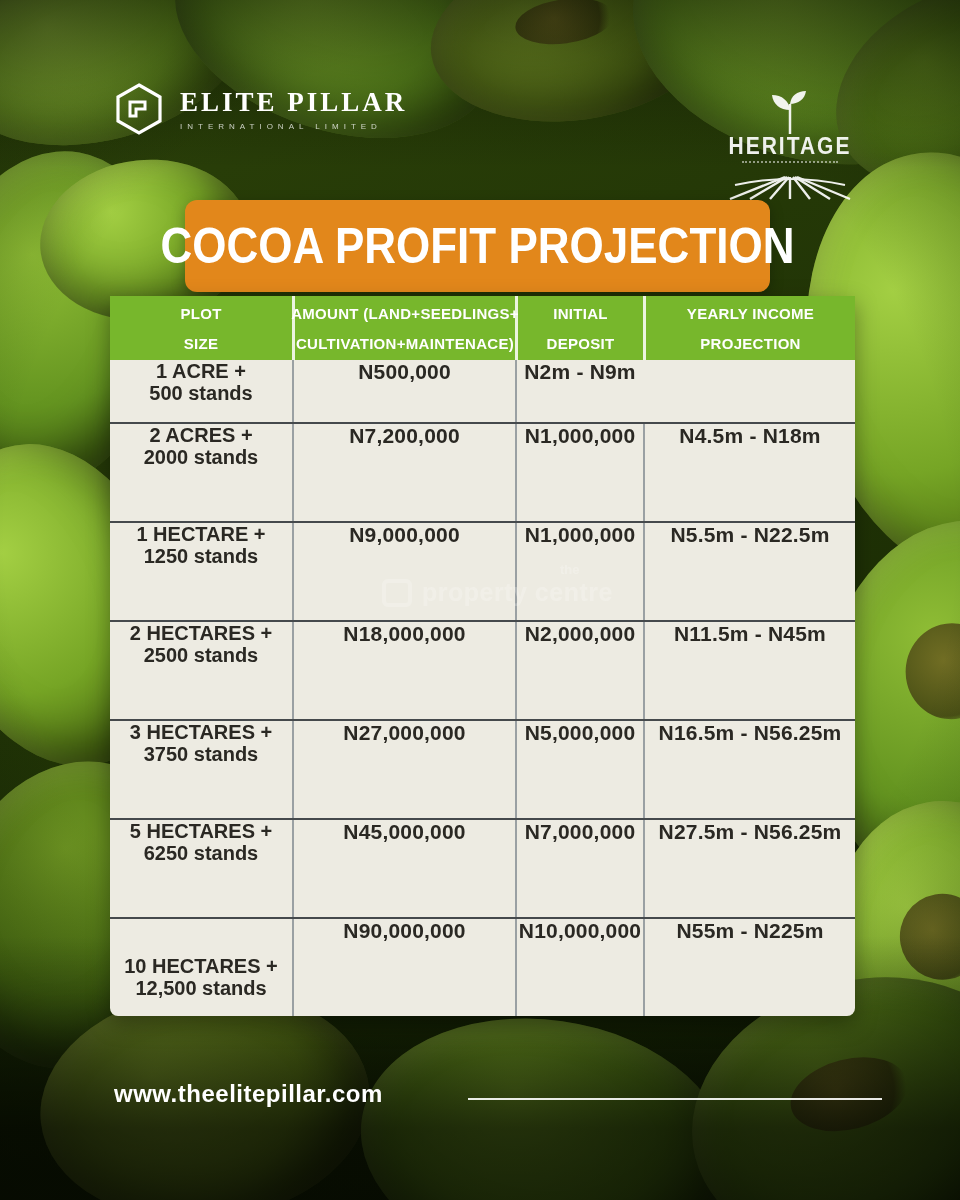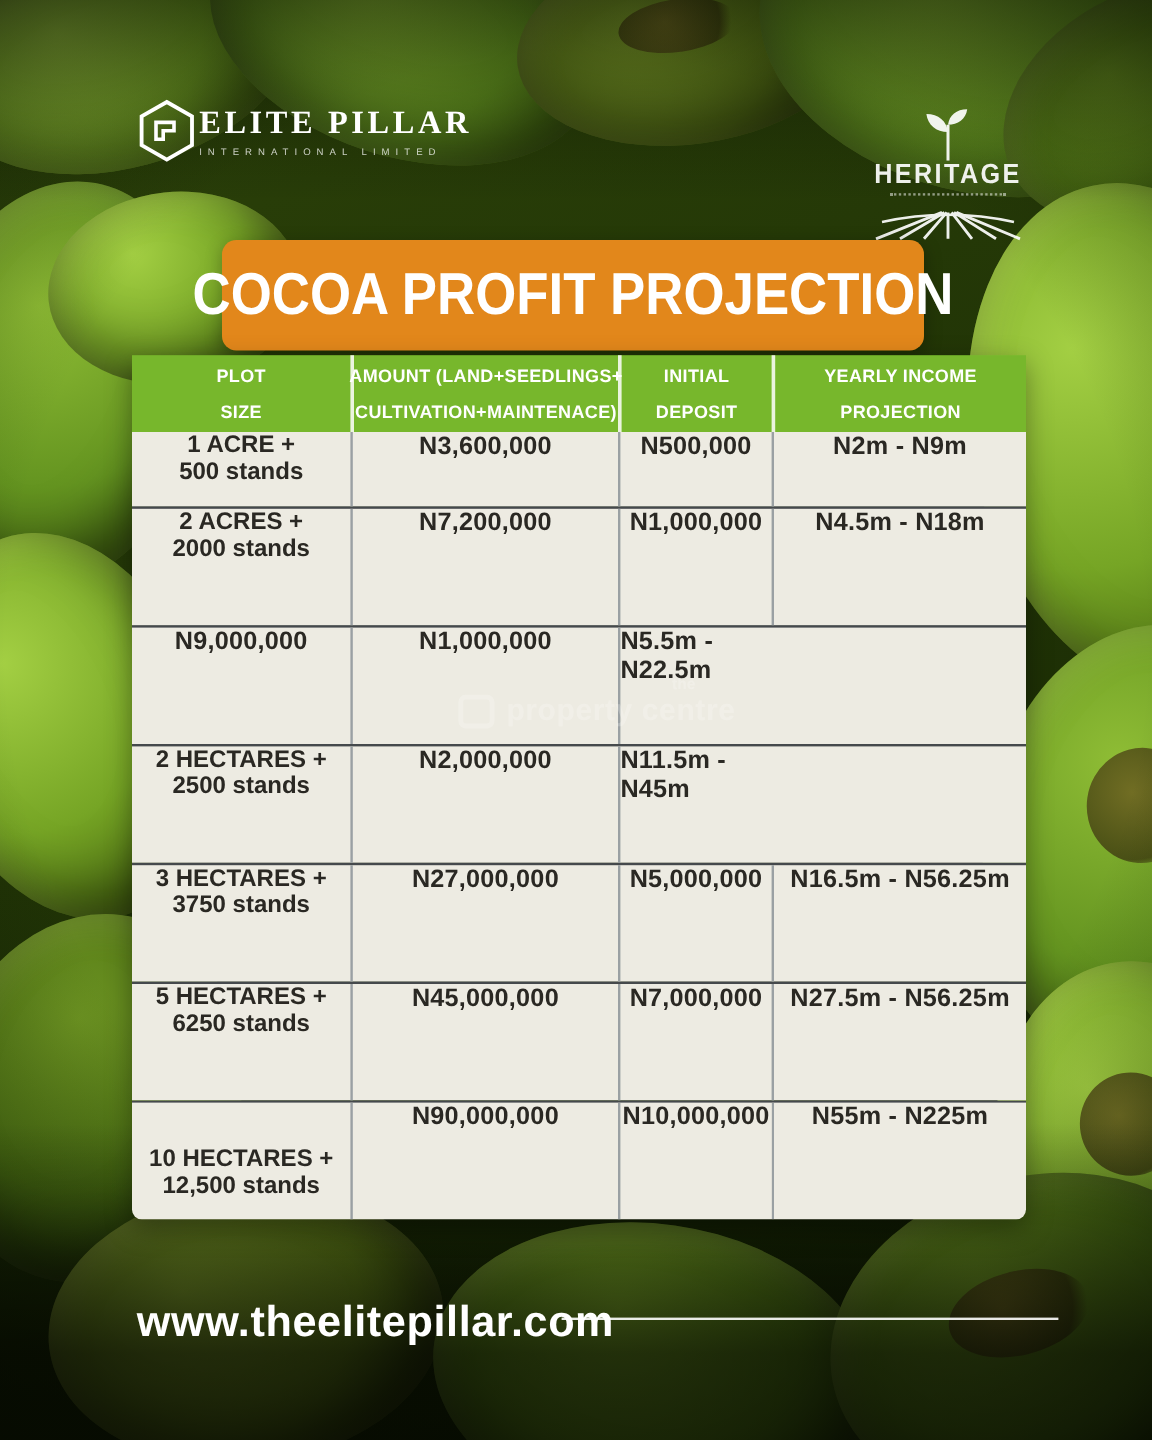--- a/index.html
+++ b/index.html
@@ -19,21 +19,21 @@
   .pod.olive{ background:radial-gradient(circle at 35% 35%, #7e9c2a, #5a7517 55%, #31430b 90%); }
   .pod.spot::after{ content:""; position:absolute; left:30%; top:28%; width:34%; height:26%;
          border-radius:50%; background:radial-gradient(circle at 40% 40%, #6b5b20, #3e3a10 70%, transparent 85%); opacity:.8; }
 
   .vignette { position:absolute; inset:0; pointer-events:none;
       background:
         linear-gradient(to bottom, rgba(5,10,0,.5), rgba(5,10,0,0) 14%, rgba(5,10,0,0) 78%, rgba(0,0,0,.62) 94%),
         radial-gradient(ellipse 90% 75% at 50% 45%, rgba(0,0,0,0) 55%, rgba(8,16,0,.55) 100%); }
 
   
-  .elite-logo { position:absolute; left:112px; top:82px; display:flex; align-items:center; color:#fff; }
+  .elite-logo { position:absolute; left:112px; top:82px; display:flex; align-items:center; gap:14px; color:#fff; }
   .elite-text .name { font-family:"Liberation Serif", serif; font-size:27px; letter-spacing:3px; font-weight:700; }
   .elite-text .sub  { font-size:8px; letter-spacing:5px; opacity:.75; margin-top:4px; }
 
   .heritage-logo { position:absolute; left:700px; top:90px; width:180px; text-align:center; color:#fff; opacity:.92; }
   .heritage-logo .name { font-size:21px; font-weight:700; letter-spacing:2px; transform:scaleY(1.1); }
   .heritage-logo .subrule { width:96px; margin:3px auto 2px; border-bottom:2px dotted rgba(255,255,255,.55); }
 
   
   .banner { position:absolute; left:185px; top:200px; width:585px; height:92px;
             background:#e2871b; border-radius:12px; display:flex; align-items:center; justify-content:center;
@@ -66,21 +66,21 @@
   .cell .size-l1, .cell .size-l2 { font-size:20px; font-weight:700; line-height:1.1; }
 
   
   .watermark { position:absolute; left:382px; top:578px; display:flex; align-items:center; gap:10px;
                color:#fff; opacity:.22; pointer-events:none; }
   .wm-ico { width:30px; height:28px; border:4px solid #fff; border-radius:6px; }
   .wm-text { font-size:25px; font-weight:700; letter-spacing:.5px; }
   .wm-the { position:absolute; left:178px; top:-16px; font-size:13px; font-weight:700; }
 
   
-  .footer-site { position:absolute; left:114px; top:1080px; color:#fff; font-size:36px; font-weight:800; letter-spacing:.5px; }
+  .footer-site { position:absolute; left:114px; top:1080px; color:#fff; font-size:24px; font-weight:800; letter-spacing:.5px; }
   .footer-rule { position:absolute; left:468px; top:1098px; width:414px; height:2px; background:rgba(255,255,255,.9); }
 </style>
 </head>
 <body>
 
 <div class="page">
 
   <div class="pods">
     <div class="pod" style="left:-50px; top:-40px;  width:300px; height:180px; transform:rotate(-15deg);"></div>
     <div class="pod mid" style="left:170px; top:-70px;  width:330px; height:200px; transform:rotate(18deg);"></div>
@@ -148,23 +148,20 @@
         <span>PROJECTION</span>
       </div>
     </div>
 
     <div class="trow tbody-row row-sm">
       <div class="cell">
         <span class="size-l1">1 ACRE +</span>
         <span class="size-l2">500 stands</span>
       </div>
       <div class="cell">
-          <span class="num">N3,600,000</span>
-        </div>
-      <div class="cell">
           <span class="num">N500,000</span>
         </div>
       <div class="cell">
           <span class="num">N2m - N9m</span>
         </div>
     </div>
 
     <div class="trow tbody-row row-lg">
       <div class="cell">
         <span class="size-l1">2 ACRES +</span>
@@ -176,35 +173,42 @@
       <div class="cell">
           <span class="num">N1,000,000</span>
         </div>
       <div class="cell">
           <span class="num">N4.5m - N18m</span>
         </div>
     </div>
 
     <div class="trow tbody-row row-lg">
       <div class="cell">
+        <span class="size-l1">1 HECTARE +</span>
+        <span class="size-l2">1250 stands</span>
+      </div>
+      <div class="cell">
           <span class="num">N9,000,000</span>
         </div>
       <div class="cell">
           <span class="num">N1,000,000</span>
         </div>
       <div class="cell">
           <span class="num">N5.5m - N22.5m</span>
         </div>
     </div>
 
     <div class="trow tbody-row row-lg">
       <div class="cell">
         <span class="size-l1">2 HECTARES +</span>
         <span class="size-l2">2500 stands</span>
       </div>
+      <div class="cell">
+          <span class="num">N18,000,000</span>
+        </div>
       <div class="cell">
           <span class="num">N2,000,000</span>
         </div>
       <div class="cell">
           <span class="num">N11.5m - N45m</span>
         </div>
     </div>
 
     <div class="trow tbody-row row-lg">
       <div class="cell">

